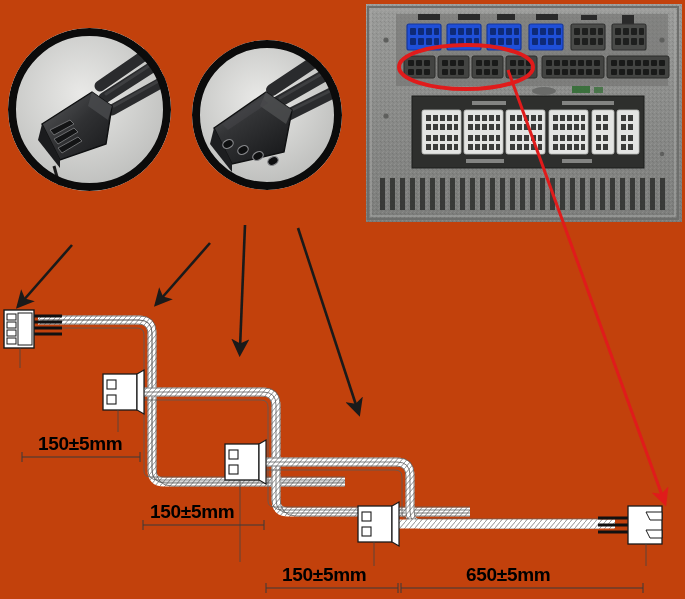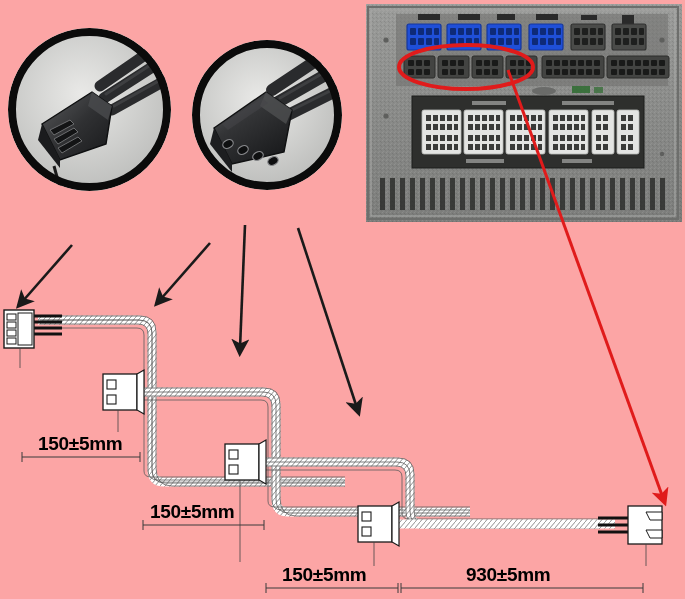--- a/index.html
+++ b/index.html
@@ -8,21 +8,21 @@
     padding: 0;
     background: #ffffff;
   }
   body {
     font-family: "Liberation Sans", sans-serif;
   }
   #page {
     position: relative;
     width: 685px;
     height: 599px;
-    background: #fca5a5;
+    background: #c2410c;
     overflow: hidden;
     text-align: center;
   }
   #page svg.layer {
     position: absolute;
     left: 0;
     top: 0;
     width: 685px;
     height: 599px;
   }
@@ -554,21 +554,21 @@
       <line x1="643" y1="583" x2="643" y2="593"></line>
     </g>
   </svg>
 
   <div class="dim-label" style="left:38px; top:434px;">150±5mm</div>
 
   <div class="dim-label" style="left:150px; top:502px;">150±5mm</div>
 
   <div class="dim-label" style="left:282px; top:565px;">150±5mm</div>
 
-  <div class="dim-label" style="left:466px; top:565px;">930±5mm</div>
+  <div class="dim-label" style="left:466px; top:565px;">650±5mm</div>
 
   <div class="inset" style="left:8px; top:28px; width:163px; height:163px;">
     <svg width="163" height="163" viewBox="0 0 163 163">
       <defs>
         <radialGradient id="bgL" cx="0.45" cy="0.4" r="0.75">
           <stop offset="0" stop-color="#e9e9e7"></stop>
           <stop offset="1" stop-color="#b4b5b3"></stop>
         </radialGradient>
         <linearGradient id="plastL" x1="0" y1="0" x2="1" y2="1">
           <stop offset="0" stop-color="#5a5b5d"></stop>

